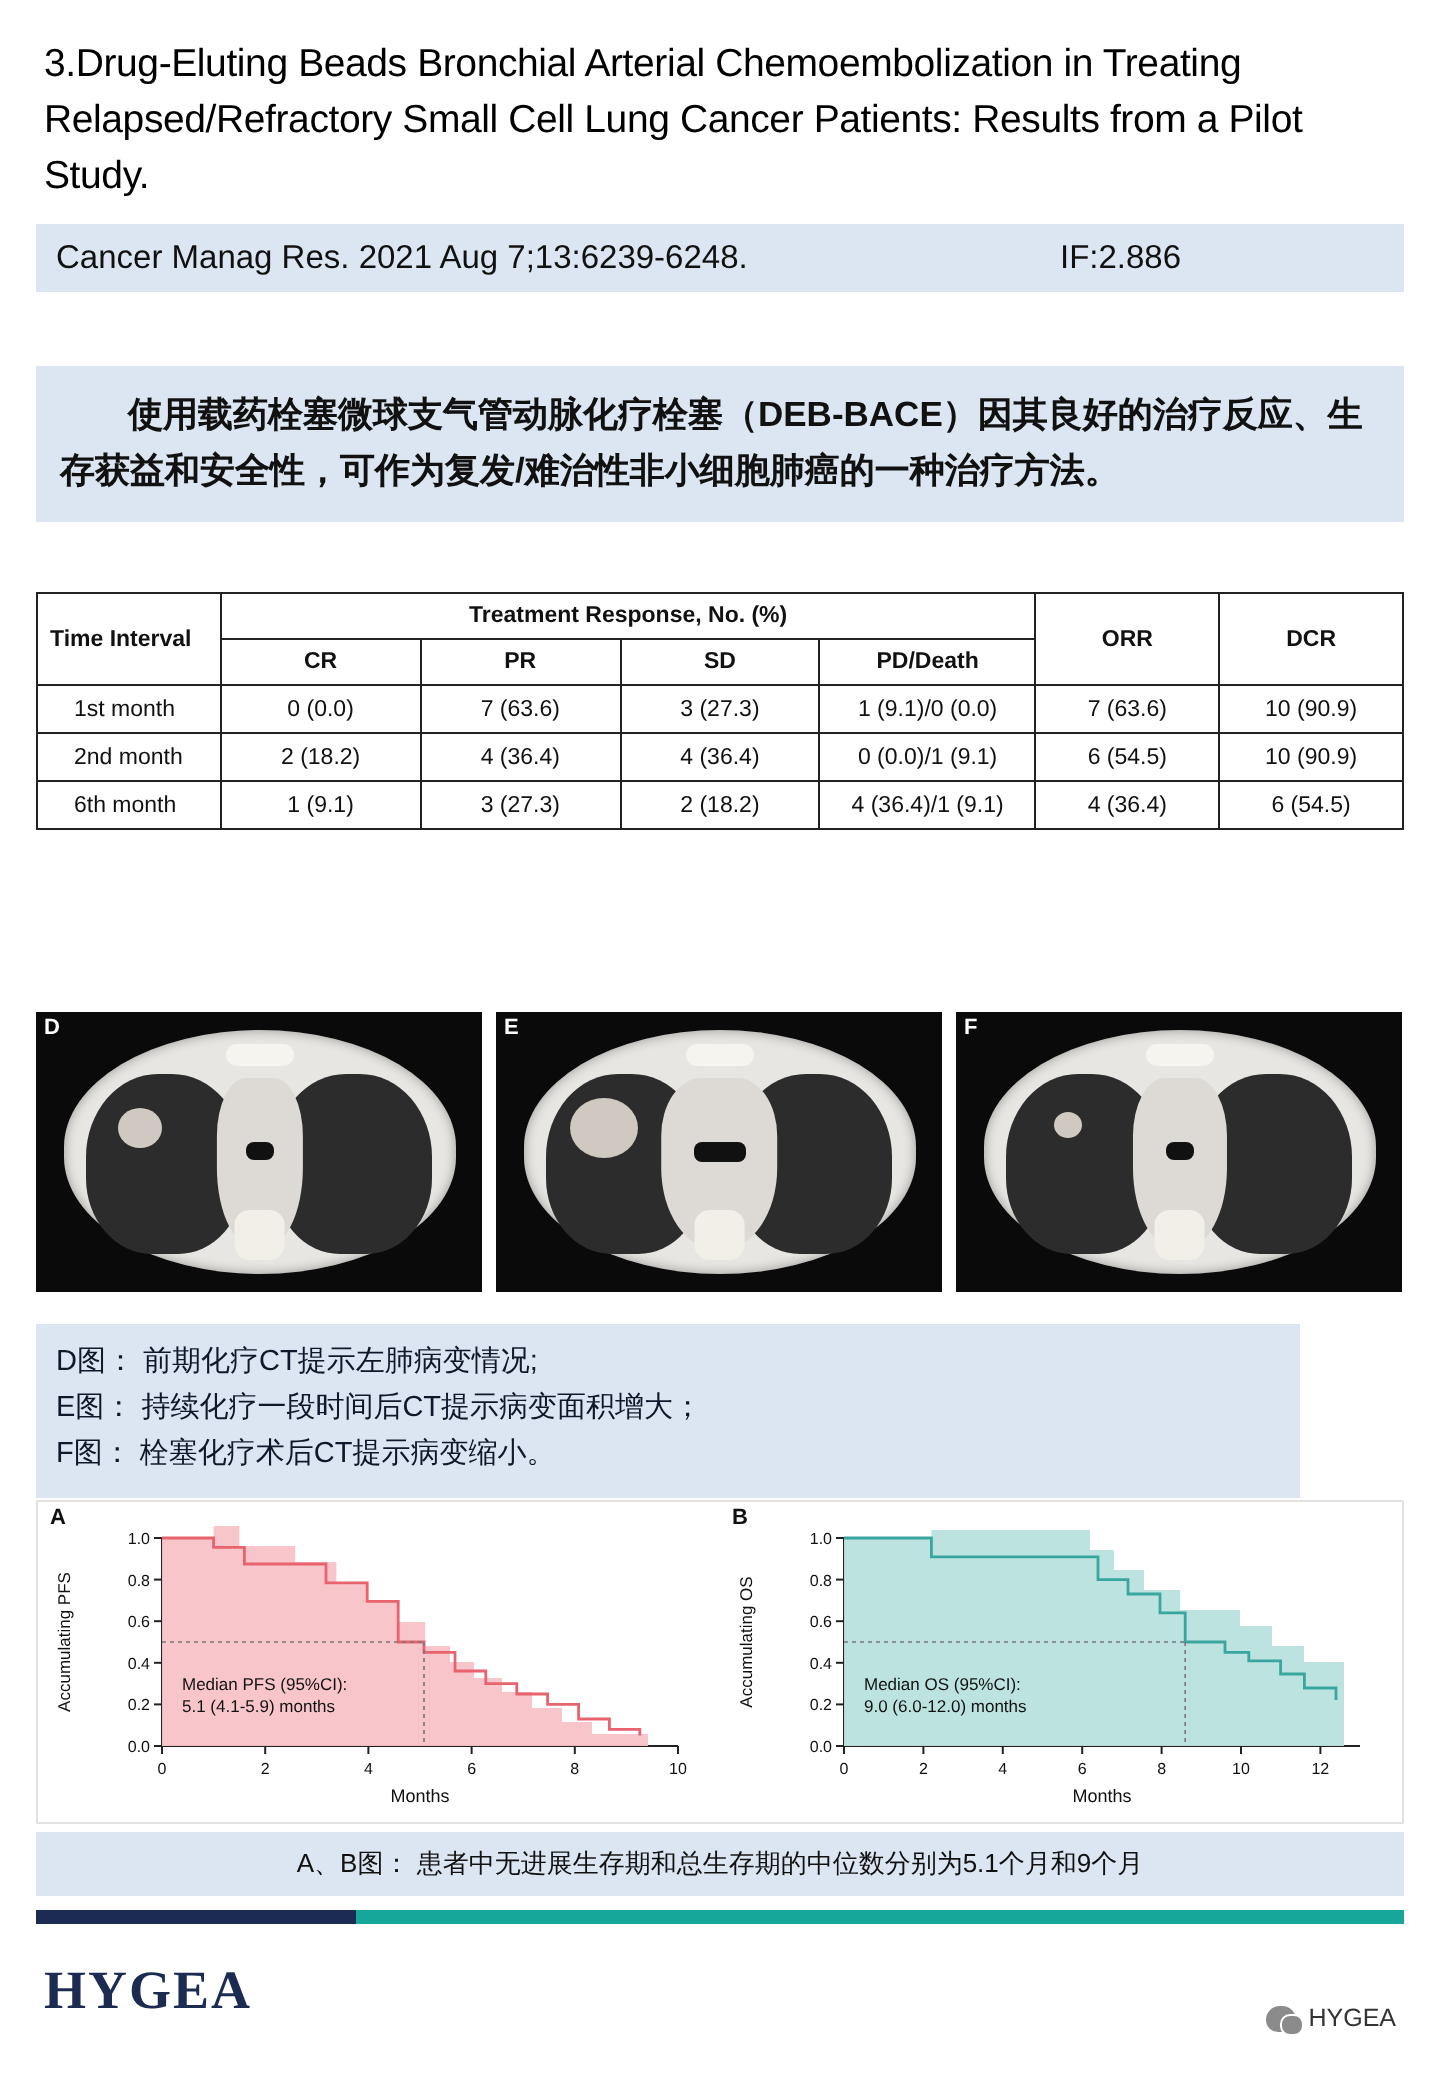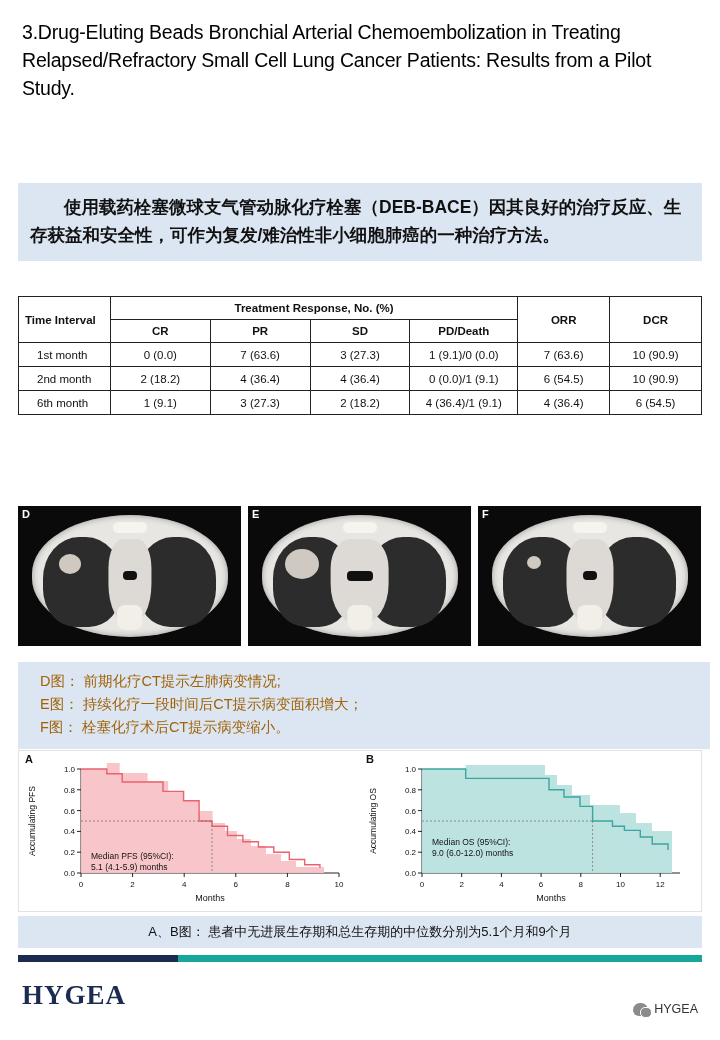--- a/index.html
+++ b/index.html
@@ -161,26 +161,26 @@
     left: 50%; top: 46%;
     transform: translateX(-50%);
     width: 14px; height: 9px;
     background: #111;
     border-radius: 4px;
   }
 
   
   .def-legend {
     position: absolute;
-    left: 18px; top: 662px; width: 692px;
+    left: 18px; top: 662px; width: 632px;
     background: #dce6f2;
-    padding: 8px 10px 10px 22px;
+    padding: 8px 10px 10px 10px;
     font-size: 14.5px;
     line-height: 23px;
-    color: #a16207;
+    color: #0f172a;
   }
 
   
   .km-wrap {
     position: absolute;
     left: 18px; top: 750px; width: 684px; height: 162px;
     background: #ffffff;
     border: 1px solid #e2e2e2;
     display: flex;
   }
@@ -245,20 +245,24 @@
     border: 1.5px solid #fff;
   }
 </style>
 </head>
 <body>
 
 <div class="page">
 
   <div class="title">3.Drug-Eluting Beads Bronchial Arterial Chemoembolization in Treating Relapsed/Refractory Small Cell Lung Cancer Patients: Results from a Pilot Study.</div>
 
+  <div class="journal-bar">
+    <span class="journal-cite">Cancer Manag Res. 2021 Aug 7;13:6239-6248.</span>
+    <span class="journal-if">IF:2.886</span>
+  </div>
 
   <div class="summary">
     <span class="indent"></span><span>使用载药栓塞微球支气管动脉化疗栓塞（DEB-BACE）因其良好的治疗反应、生存获益和安全性，可作为复发/难治性非小细胞肺癌的一种治疗方法。</span>
   </div>
 
   <div class="tbl-wrap">
     <table class="resp">
       <tbody>
         <tr>
           <th class="hdr-time" rowspan="2" style="width:92px">Time Interval</th>
@@ -405,21 +409,21 @@
 
         <polyline points="62,18 87.8,18 87.8,22.7 103.2,22.7 103.2,31 144,31 144,40.4 164.6,
                           40.4 164.6,49.7 180.1,49.7 180.1,70 193,70 193,75.2 208.5,75.2
                           208.5,84.5 223.9,84.5 223.9,90.8 239.4,90.8 239.4,96 254.8,96
                           254.8,101.2 270.3,101.2 270.3,108.5 285.7,108.5 285.7,113.7
                           300.9,113.7 300.9,116.8" fill="none" stroke="#e8636e" stroke-width="1.4"></polyline>
 
         <line x1="62" y1="70" x2="193" y2="70" stroke="#777" stroke-width="0.8" stroke-dasharray="2,2"></line>
         <line x1="193" y1="70" x2="193" y2="122" stroke="#777" stroke-width="0.8" stroke-dasharray="2,2"></line>
       </svg>
-      <div class="annot" style="left: 72px; top: 100px; white-space: pre;">Median PFS (95%CI):
+      <div class="annot" style="left: 72px; top: 86px; white-space: pre;">Median PFS (95%CI):
 5.1 (4.1-5.9) months</div>
     </div>
 
     <div class="km">
       <span class="panel-letter">B</span>
       <svg width="342" height="160">
         <line x1="62" y1="18" x2="62" y2="122" stroke="#222" stroke-width="1"></line>
         <line x1="62" y1="122" x2="320" y2="122" stroke="#222" stroke-width="1"></line>
         <g stroke="#222" stroke-width="1">
           <line x1="58" y1="122" x2="62" y2="122"></line>

